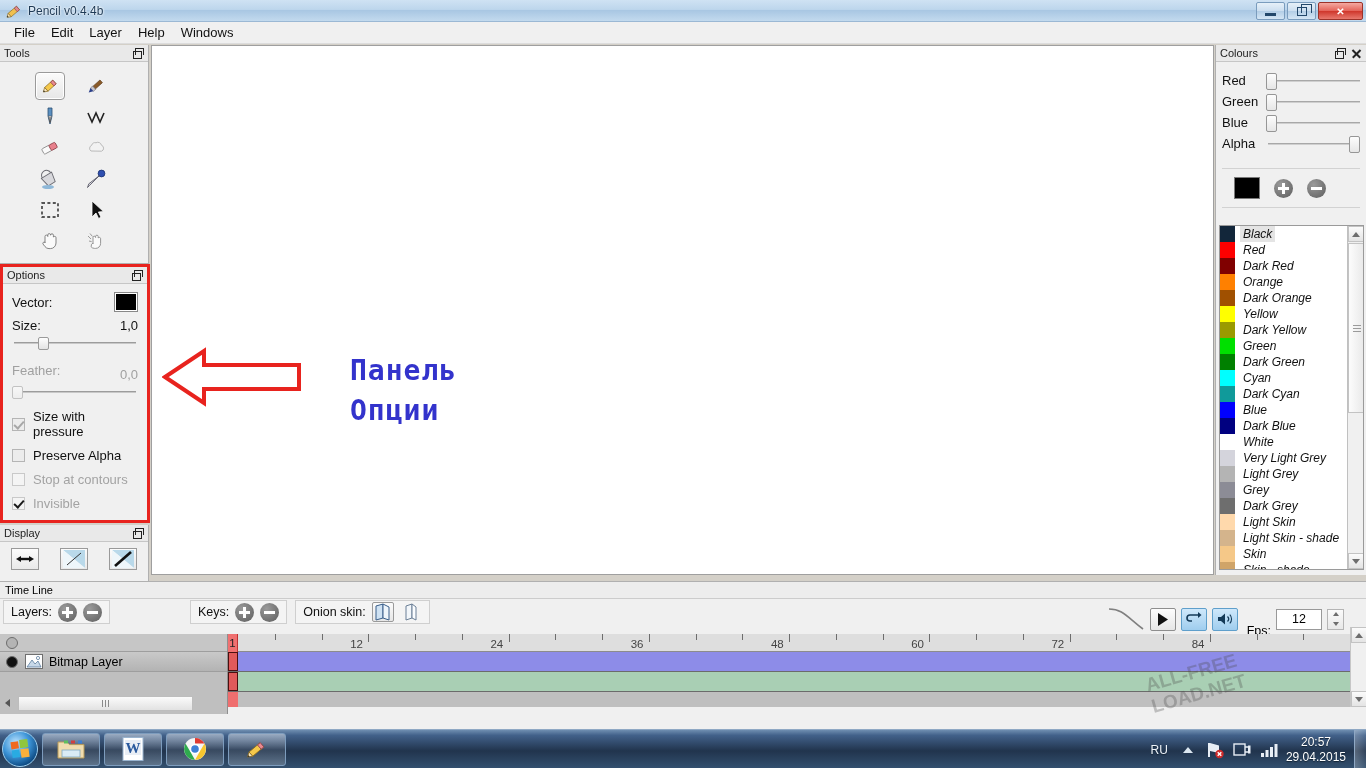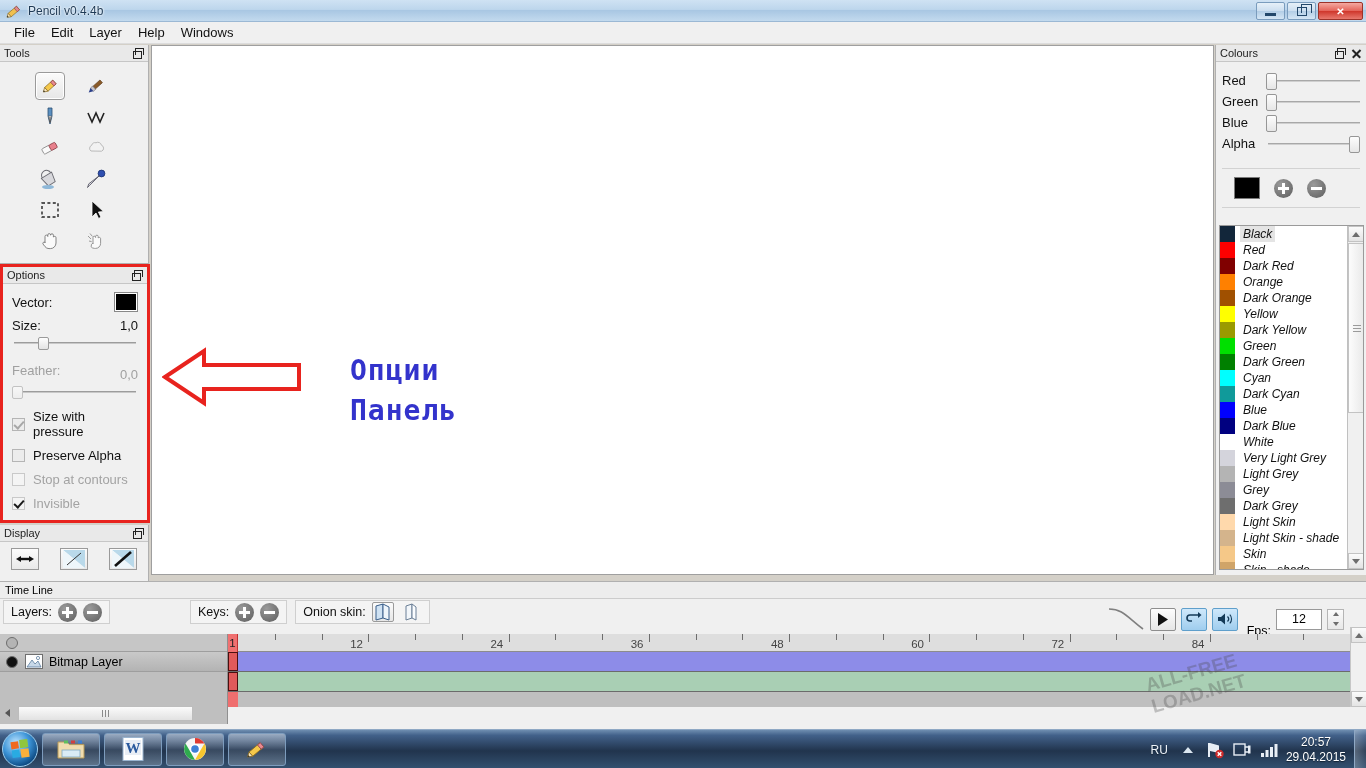--- a/index.html
+++ b/index.html
@@ -255,21 +255,21 @@
   }
   .spin {
     width: 17px; height: 21px; border:1px solid #b5b5b5; background:linear-gradient(to bottom,#fbfbfb,#e8e8e8);
     display:flex; flex-direction:column; align-items:center; justify-content:space-around;
   }
   .spin .tri-up, .spin .tri-dn { border-left-width:3px; border-right-width:3px; }
   .spin .tri-up { border-bottom-width:4px; }
   .spin .tri-dn { border-top-width:4px; }
 
   .layers-area {
-    position:absolute; left:0; top: 52px; width: 228px; height: 90px;
+    position:absolute; left:0; top: 52px; width: 228px; height: 80px;
     background:#bfbfbf; border-right:1px solid #8f8f8f;
   }
   .layer-head { height: 18px; background:#c6c6c6; border-bottom:1px solid #9e9e9e; display:flex; align-items:center; padding-left:6px;}
   .layer-row {
     height: 20px; display:flex; align-items:center; padding-left:6px;
     border-bottom:1px solid #9e9e9e; font-size:12.5px;
   }
   .layer-row.sel { background: linear-gradient(to bottom,#c9c9c9,#b3b3b3); }
   .layer-row.alt { background: #c2c2c2; }
   .eye {
@@ -599,22 +599,22 @@
     </div>
   </div>
 
   <div class="canvas-wrap">
     <div class="annot-arrow">
       <svg width="140" height="62" viewBox="0 0 140 62">
         <polygon points="3,31 42,5 42,19 137,19 137,43 42,43 42,57" fill="none" stroke="#e8231e" stroke-width="4" stroke-linejoin="miter"></polygon>
       </svg>
     </div>
     <div class="annot-text">
+      <div>Панель</div>
       <div>Опции</div>
-      <div>Панель</div>
     </div>
   </div>
 
   <div class="colours-panel">
     <div class="dock-title">
       <span>Colours</span>
       <span class="spacer"></span>
       <span class="float-ico"></span>
       <span class="close-ico"></span>
     </div>

